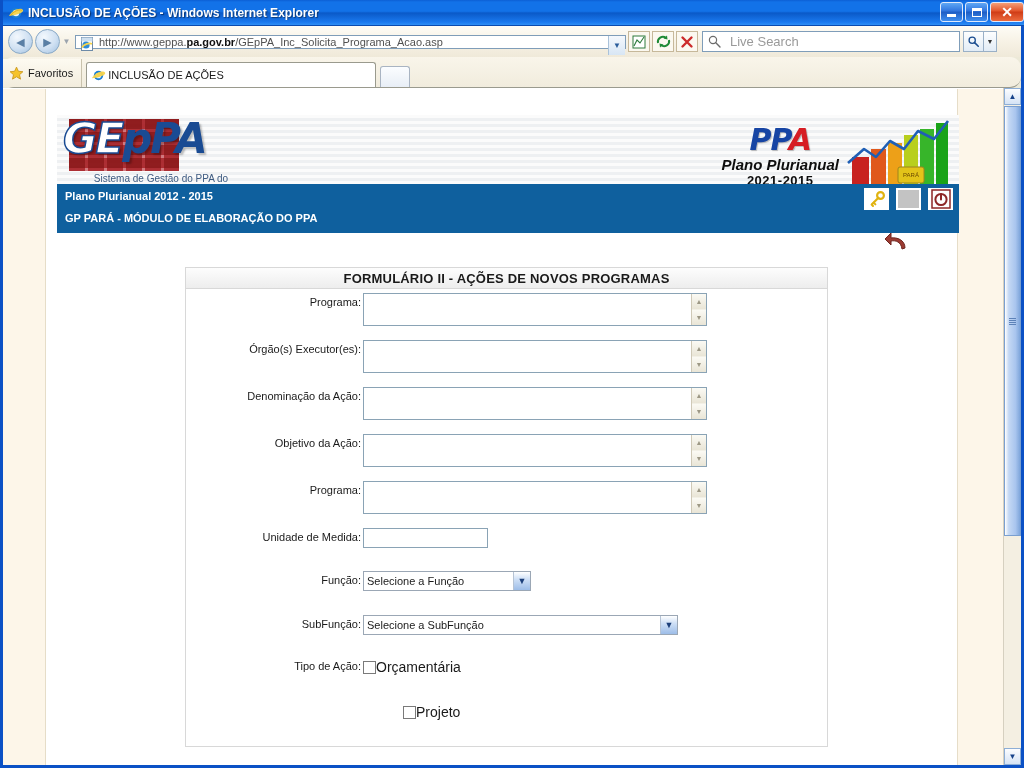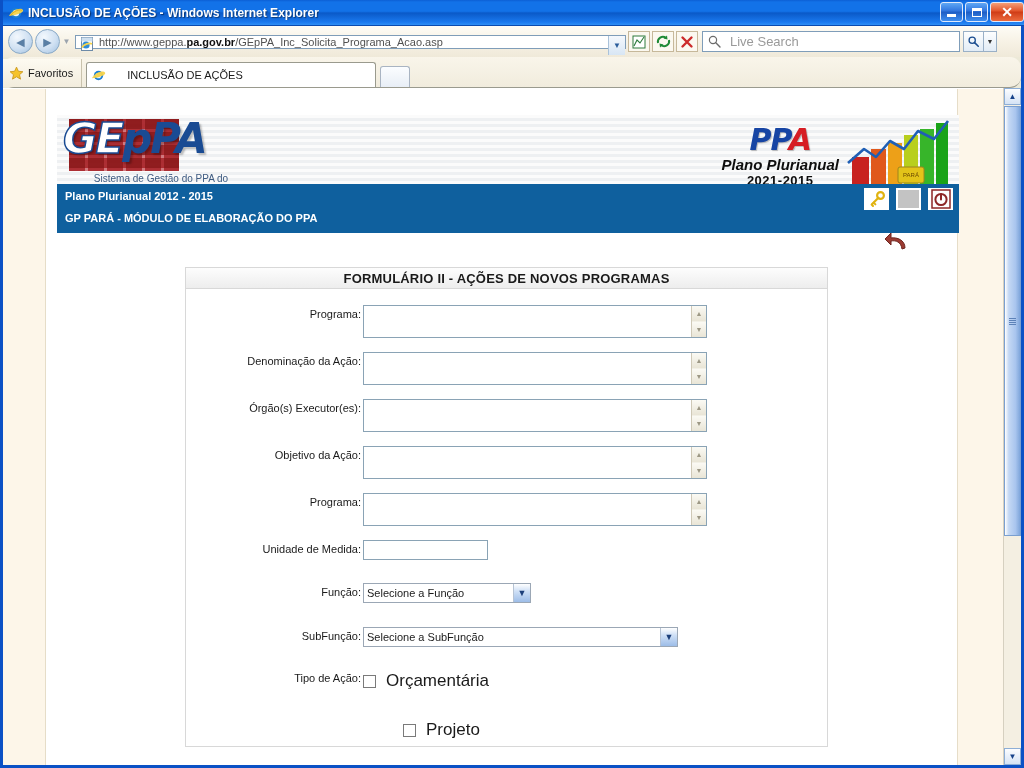--- a/index.html
+++ b/index.html
@@ -160,21 +160,20 @@
   }
   #favorites-label { font-size: 11px; color: #1a1a1a; margin-left: 4px; }
   #tab-1 {
     height: 25px; width: 290px;
     background: #ffffff;
     border: 1px solid #9a9a8e; border-bottom: none;
     border-radius: 3px 3px 0 0;
     margin-left: 4px;
     display: flex; align-items: center;
     box-sizing: border-box;
-    gap: 19px;
   }
   #tab-1-label { font-size: 11px; color: #1a1a1a; margin-left: 2px; white-space: nowrap; }
   #newtab-btn {
     height: 21px; width: 30px;
     background: linear-gradient(to bottom,#fbfdff,#e8eef6);
     border: 1px solid #a9b4c2; border-bottom: none;
     border-radius: 3px 3px 0 0;
     margin-left: 4px;
     box-sizing: border-box;
   }
@@ -318,21 +317,21 @@
   #form-header {
     height: 21px;
     background: linear-gradient(to bottom, #fdfdfd, #ededed);
     border-bottom: 1px solid #d8d8d8;
     display: flex; align-items: center; justify-content: center;
     box-sizing: border-box;
   }
   #form-header-text {
     font-size: 13px; font-weight: bold; color: #1a1a1a; letter-spacing: .2px;
   }
-  #form-body { position: relative; padding-top: 16px; }
+  #form-body { position: relative; padding-top: 4px; }
 
   .frow { display: flex; align-items: flex-start; margin-bottom: 14px; }
   .flabel {
     width: 177px; text-align: right;
     font-size: 11px; color: #1a1a1a;
     padding-right: 2px; box-sizing: border-box;
     flex: none; padding-top: 3px;
   }
   .fta {
     position: relative;
@@ -381,21 +380,21 @@
     box-sizing: border-box;
   }
   #sel-funcao { width: 168px; }
   #sel-subfuncao { width: 315px; }
 
   .fcheckrow { display: flex; align-items: center; }
   .fcheck {
     width: 13px; height: 13px; flex: none;
     border: 1px solid #7a7a7a; background: #fff; box-sizing: border-box;
   }
-  .fchecklabel { font-size: 17px; color: #1a1a1a; margin-left: 10px; }
+  .fchecklabel { font-size: 14px; color: #1a1a1a; margin-left: 0; }
 </style>
 </head>
 <body>
 
 <div id="window">
 
   <div id="titlebar">
     <span class="ie-glyph">
       <svg width="16" height="16" viewBox="0 0 16 16">
         <ellipse cx="8" cy="8" rx="5.2" ry="5.2" fill="#1a7fd4"></ellipse>
@@ -573,31 +572,31 @@
               <div class="flabel">Programa:</div>
               <div class="fta">
                 <div class="sbar">
                   <div class="arw">▲</div>
                   <div class="arw">▼</div>
                 </div>
               </div>
             </div>
 
             <div class="frow">
-              <div class="flabel">Denominação da Ação:</div>
+              <div class="flabel">Órgão(s) Executor(es):</div>
               <div class="fta">
                 <div class="sbar">
                   <div class="arw">▲</div>
                   <div class="arw">▼</div>
                 </div>
               </div>
             </div>
 
             <div class="frow">
-              <div class="flabel">Órgão(s) Executor(es):</div>
+              <div class="flabel">Denominação da Ação:</div>
               <div class="fta">
                 <div class="sbar">
                   <div class="arw">▲</div>
                   <div class="arw">▼</div>
                 </div>
               </div>
             </div>
 
             <div class="frow">
               <div class="flabel">Objetivo da Ação:</div>

